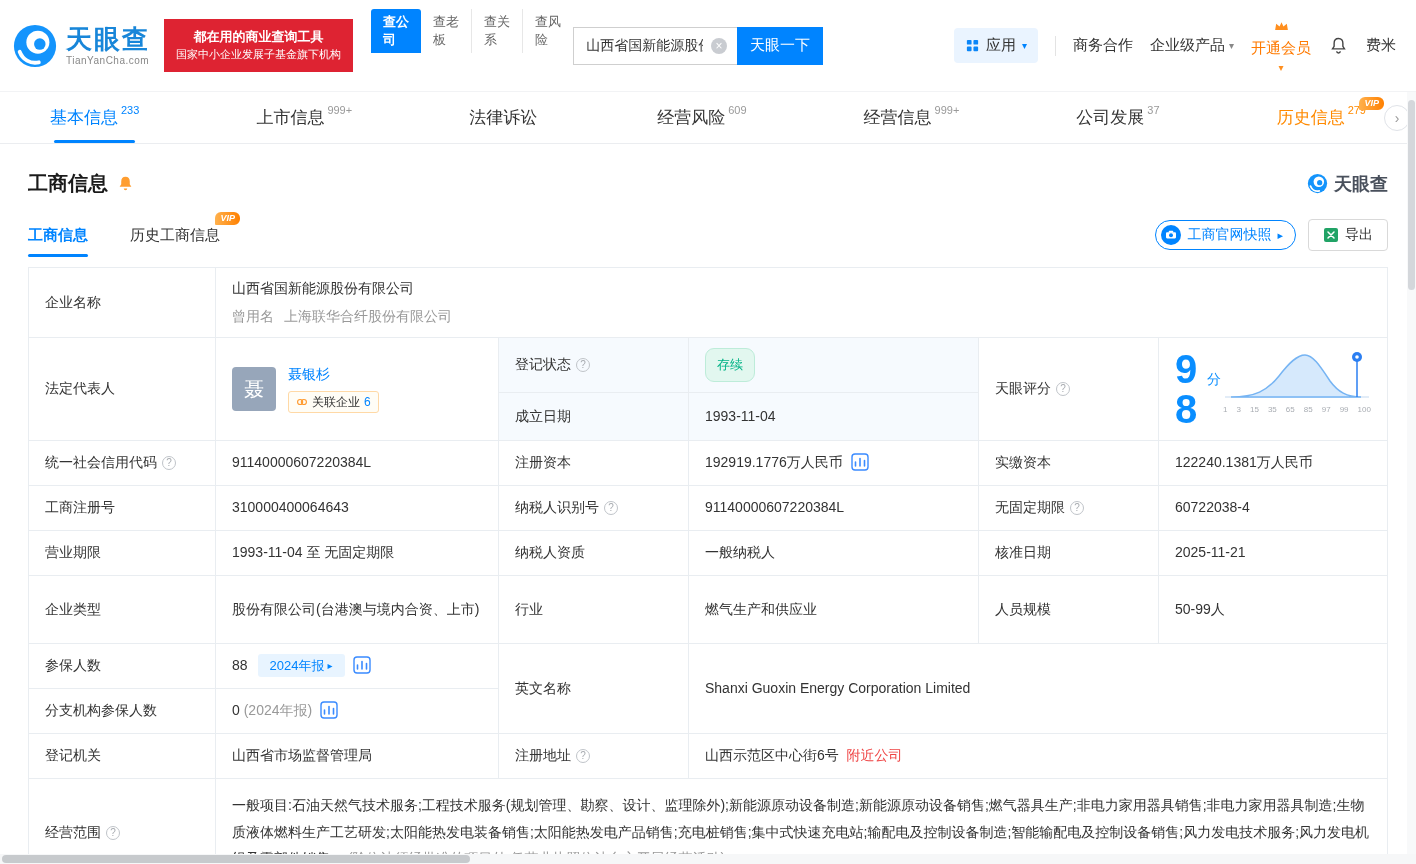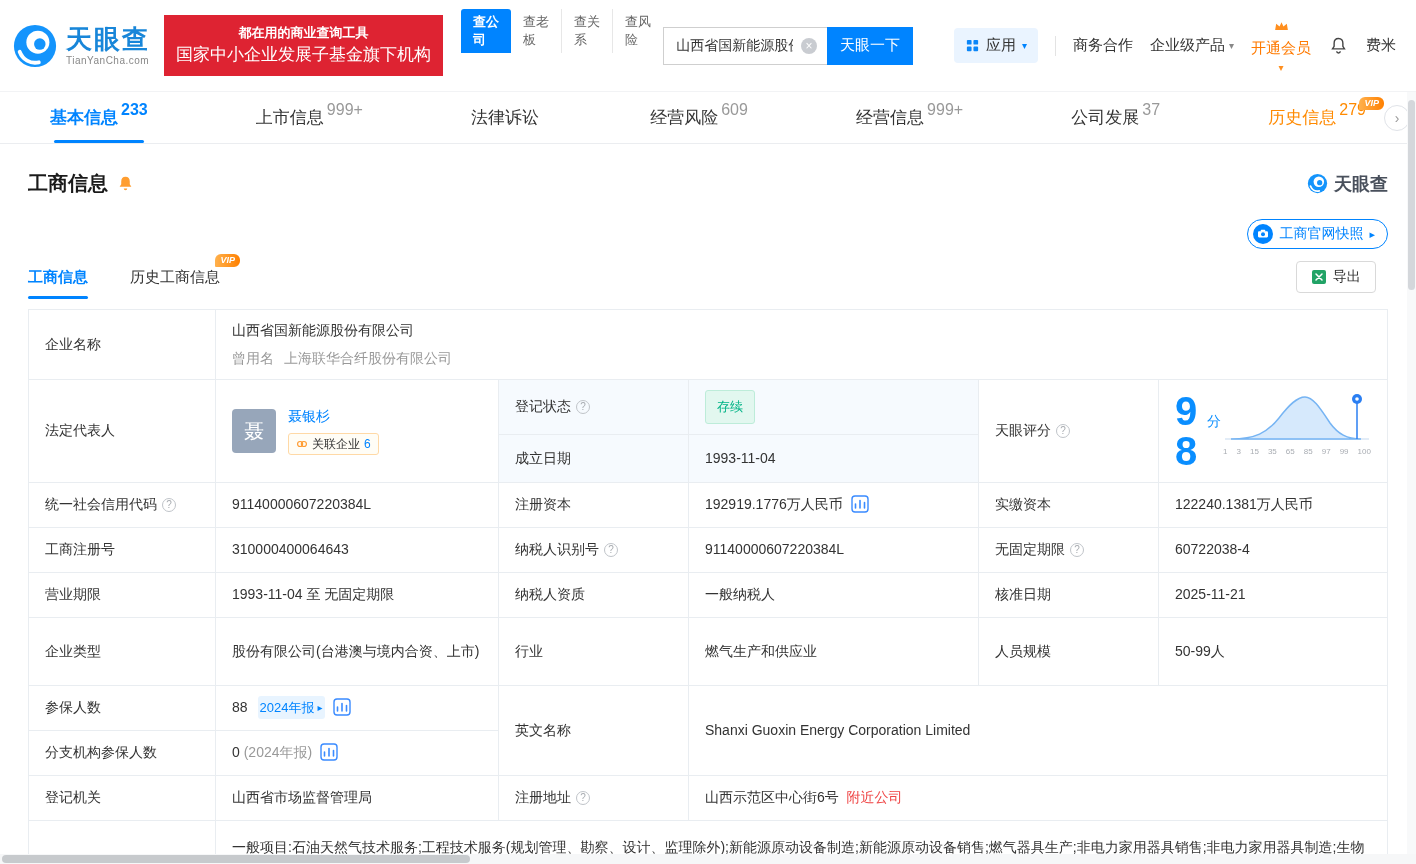--- a/index.html
+++ b/index.html
@@ -10,21 +10,21 @@
     font-family:"Liberation Sans","DejaVu Sans",sans-serif;
     font-size:14px;
   }
   
   .topbar { display:flex; align-items:center; height:92px; padding:0 20px 0 12px; border-bottom:1px solid #f2f3f5; }
   .logo { display:flex; align-items:center; gap:8px; cursor:pointer; }
   .logo-cn { font-size:26px; font-weight:bold; color:#1886d9; letter-spacing:2px; line-height:1; }
   .logo-en { font-size:10px; color:#888; margin-top:3px; letter-spacing:.5px; }
   .promo { background:#de2332; color:#fff; text-align:center; padding:9px 12px; margin-left:14px; line-height:1.45; }
   .promo1 { font-size:13px; font-weight:bold; }
-  .promo2 { font-size:17px; }
+  .promo2 { font-size:11px; }
   .search-block { display:flex; flex-direction:row; margin-left:18px; width:452px; }
   .search-tabs { display:flex; align-items:flex-end; height:26px; font-size:13px; color:#666; }
   .stab { padding:4px 12px; cursor:pointer; }
   .stab.active { background:#0084ff; color:#fff; border-radius:3px 3px 0 0; font-weight:bold; }
   .stab.mid { border-right:1px solid #e7e7e7; }
   .search-row { display:flex; height:38px; }
   .search-input-wrap { position:relative; flex:1; }
   .search-input { width:100%; height:38px; border:1px solid #cfcfcf; border-right:none; padding:0 34px 0 12px; font-size:14px; color:#333; outline:none; font-family:inherit; }
   .clear-icon { position:absolute; right:10px; top:11px; width:16px; height:16px; border-radius:50%; background:#c9ccd1; color:#fff; font-size:12px; line-height:16px; text-align:center; cursor:pointer; }
   .search-btn { width:86px; background:#0084ff; color:#fff; border:none; font-size:15px; cursor:pointer; font-family:inherit; }
@@ -33,62 +33,62 @@
   .caret { font-size:10px; color:#0084ff; }
   .caret.gray { color:#888; }
   .caret.orange { color:#ff8f1f; }
   .vsep { width:1px; height:20px; background:#e3e3e3; }
   .top-link { font-size:15px; color:#333; cursor:pointer; display:flex; align-items:center; gap:4px; }
   .top-link.vip { color:#ff7a00;flex-direction:column; }
   .bell-btn { cursor:pointer; display:flex; align-items:center; }
   
   .navtabs { display:flex; align-items:stretch; height:52px; border-bottom:1px solid #ebedf0; padding:0 36px; justify-content:space-between; position:relative; }
   .nav-item { display:flex; align-items:center; gap:3px; padding:0 14px; font-size:17px; color:#333; cursor:pointer; position:relative; }
-  .nav-count { font-size:16px; color:#999; transform:translateY(-8px); }
-  .nav-item.active { color:#0084ff; font-weight:bold; }
+  .nav-count { font-size:11px; color:#999; transform:translateY(-8px); }
+  .nav-item.active { color:#0084ff; font-weight:normal; }
   .nav-item.active .nav-count { color:#0084ff; }
   .nav-item.active::after { content:""; position:absolute; left:18px; right:18px; bottom:0; height:3px; background:#0084ff; border-radius:2px; }
   .nav-item.viptab { color:#ff8a00; }
   .nav-item.viptab .nav-count { color:#ff8a00; }
   .vip-mini { position:absolute; top:5px; right:-4px; background:linear-gradient(90deg,#ffb14d,#ff8000); color:#fff; font-size:9px; font-weight:bold; font-style:italic; padding:1px 5px; border-radius:6px 6px 6px 1px; line-height:1.2; }
   .nav-scroll { position:absolute; right:6px; top:13px; width:26px; height:26px; border:1px solid #e0e3e8; border-radius:50%; background:#fff; color:#999; display:flex; align-items:center; justify-content:center; font-size:14px; cursor:pointer; }
   
   .content { padding:26px 28px 0; }
   .section-head { display:flex; align-items:center; gap:8px; }
   .section-title { font-size:20px; font-weight:bold; color:#1a1a1a; margin:0; }
   .brand { margin-left:auto; display:flex; align-items:center; gap:6px; font-size:18px; font-weight:bold; color:#49505c; }
   .subtab-row { display:flex; align-items:flex-end; margin-top:22px; }
   .subtab { margin-right:42px; font-size:15px; color:#333; padding-bottom:12px; position:relative; cursor:pointer; }
   .subtab.active { color:#0084ff; font-weight:bold; }
   .subtab.active::after { content:""; position:absolute; left:0; right:0; bottom:0; height:3px; background:#0084ff; border-radius:2px; }
   .subtab .vip-mini { top:-14px; right:-20px; }
-  .right-btns { margin-left:auto; display:flex; gap:12px; align-items:center; padding-bottom:6px;flex-direction:column; }
+  .right-btns { margin-left:auto; display:flex; gap:12px; align-items:center; padding-bottom:6px; }
   .snapshot-btn { display:flex; align-items:center; gap:6px; border:1px solid #0084ff; color:#0084ff; background:#fff; border-radius:16px; padding:4px 12px 4px 5px; font-size:14px; cursor:pointer; font-family:inherit; }
   .snapshot-btn .arrow { font-size:11px; }
-  .export-btn { display:flex; align-items:center; gap:6px; border:1px solid #d9d9d9; color:#333; background:#fff; border-radius:4px; padding:6px 14px; font-size:14px; cursor:pointer; font-family:inherit;margin-left:36px; }
+  .export-btn { display:flex; align-items:center; gap:6px; border:1px solid #d9d9d9; color:#333; background:#fff; border-radius:4px; padding:6px 14px; font-size:14px; cursor:pointer; font-family:inherit; }
   
   table.info { width:100%; border-collapse:collapse; table-layout:fixed; margin-top:10px; font-size:14px; }
   .info td { border:1px solid #e9edf1; padding:10px 16px; color:#333; vertical-align:middle; word-break:break-all; line-height:1.5; }
   .info td.tint { background:#f6fafe; }
   .q { display:inline-block; width:14px; height:14px; border:1px solid #c0c4c9; border-radius:50%; color:#a7abb0; font-size:10px; line-height:12px; text-align:center; margin-left:5px; vertical-align:1px; cursor:pointer; }
   .former { color:#999; margin-top:7px; }
   .former-label { margin-right:10px; color:#999; }
   .legal-wrap { display:flex; align-items:center; gap:12px; }
   .avatar { width:44px; height:44px; border-radius:4px; background:#97a6ba; color:#fff; font-size:20px; display:flex; align-items:center; justify-content:center; flex:none; }
   .legal-col { display:flex; flex-direction:column; gap:6px; align-items:flex-start; }
   .legal-name { color:#0084ff; cursor:pointer; }
   .related-badge { display:inline-flex; align-items:center; gap:4px; border:1px solid #ffd9a6; background:#fffdf6; border-radius:3px; padding:1px 7px; font-size:12px; color:#333; cursor:pointer; }
   .related-count { color:#0084ff; }
-  .badge-status { display:inline-block; background:#e2f7ef; color:#00b386; border:1px solid #bdecd9; border-radius:3px; padding:6px 11px; font-size:13px; }
+  .badge-status { display:inline-block; background:#e2f7ef; color:#00b386; border:1px solid #bdecd9; border-radius:9px; padding:6px 11px; font-size:13px; }
   .score-wrap { display:flex; align-items:flex-start; }
   .score-num { font-size:40px; font-weight:bold; color:#0a8eff; line-height:1; }
   .score-unit { font-size:14px; color:#0a8eff; margin-top:20px; }
   .score-chart { display:flex; flex-direction:column; margin-left:2px; }
   .ticks { display:flex; justify-content:space-between; width:148px; font-size:8px; color:#a9adb3; margin-top:1px; }
-  .tag-blue { display:inline-flex; align-items:center; gap:3px; background:#e8f4ff; color:#0084ff; border-radius:3px; padding:2px 2px; font-size:13px; margin:0 8px 0 10px; cursor:pointer; }
+  .tag-blue { display:inline-flex; align-items:center; gap:3px; background:#e8f4ff; color:#0084ff; border-radius:3px; padding:2px 12px; font-size:13px; margin:0 8px 0 10px; cursor:pointer; }
   .tag-blue .arrow { font-size:10px; }
   .gray { color:#999; }
   .link { color:#ef4444; cursor:pointer; }
   .trend-icon { vertical-align:-4px; margin-left:8px; cursor:pointer; }
   .scope-note { color:#999; }
   
   .hscroll { position:absolute; left:0; right:0; bottom:0; height:10px; background:#f6f7f8; }
   .hthumb { position:absolute; left:2px; bottom:1px; width:468px; height:8px; background:#c7cacd; border-radius:4px; cursor:pointer; }
   .vscroll { position:absolute; right:0; top:92px; bottom:10px; width:9px; background:#f8f9fa; }
   .vthumb { position:absolute; right:1px; top:8px; width:7px; height:190px; background:#d4d7db; border-radius:4px; cursor:pointer; }

